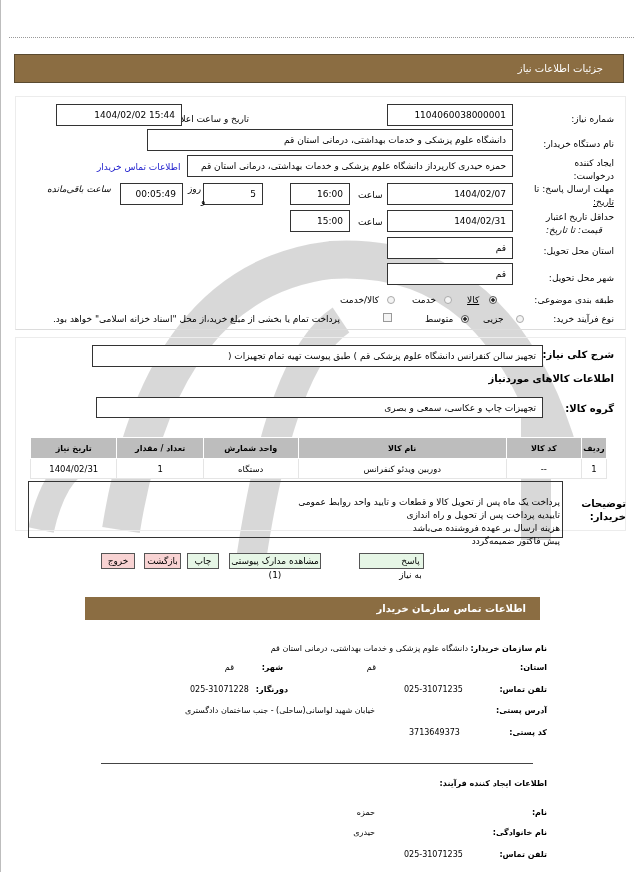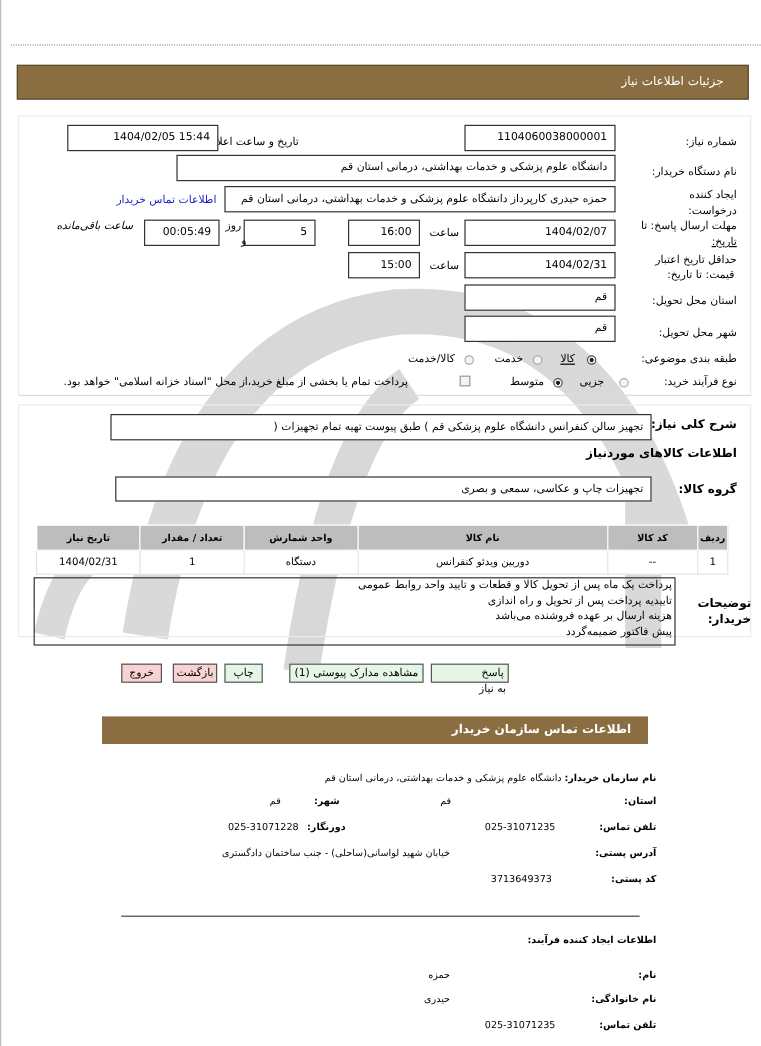--- a/index.html
+++ b/index.html
@@ -61,21 +61,21 @@
 <div class="abs header-bar">
   <span>جزئیات اطلاعات نیاز</span>
 </div>
 
 <div class="abs panel"></div>
 <div class="abs panel2"></div>
 
 <div class="abs lbl" style="right:20px; top:113px;">شماره نیاز:</div>
 <div class="abs box ltrnum" style="left:386px; width:126px; top:104px;">1104060038000001</div>
 <div class="abs lbl" style="right:385px; top:113px;">تاریخ و ساعت اعلان عمومی:</div>
-<div class="abs box ltrnum" style="left:55px; width:126px; top:104px;">1404/02/05 15:44</div>
+<div class="abs box ltrnum" style="left:55px; width:126px; top:104px;">1404/02/02 15:44</div>
 
 <div class="abs lbl" style="right:20px; top:138px;">نام دستگاه خریدار:</div>
 <div class="abs box rtlt" style="left:146px; width:366px; top:129px;">دانشگاه علوم پزشکی و خدمات بهداشتی، درمانی استان قم</div>
 
 <div class="abs lbl" style="right:20px; top:157px;">ایجاد کننده</div>
 <div class="abs lbl" style="right:20px; top:170px;">درخواست:</div>
 <div class="abs box rtlt" style="left:186px; width:326px; top:155px;">حمزه حیدری کارپرداز دانشگاه علوم پزشکی و خدمات بهداشتی، درمانی استان قم</div>
 <a class="abs link" style="left:96px; top:162px;">اطلاعات تماس خریدار</a>
 
 <div class="abs lbl" style="right:20px; top:183px;">مهلت ارسال پاسخ: تا</div>
@@ -83,21 +83,21 @@
 <div class="abs box ltrnum" style="left:386px; width:126px; top:183px;">1404/02/07</div>
 <div class="abs lbl" style="left:357px; top:189px;">ساعت</div>
 <div class="abs box ltrnum" style="left:289px; width:60px; top:183px;">16:00</div>
 <div class="abs box ltrnum" style="left:202px; width:60px; top:183px;">5</div>
 <div class="abs lbl" style="left:187px; top:183px;">روز</div>
 <div class="abs lbl" style="left:200px; top:195px;">و</div>
 <div class="abs box ltrnum" style="left:119px; width:63px; top:183px;">00:05:49</div>
 <div class="abs lbl" style="left:46px; top:183px;font-style:italic;">ساعت باقی‌مانده</div>
 
 <div class="abs lbl" style="right:20px; top:211px;">حداقل تاریخ اعتبار</div>
-<div class="abs lbl" style="right:22px; top:224px;">قیمت: تا تاریخ:</div>
+<div class="abs lbl" style="right:32px; top:224px;font-style:italic;">قیمت: تا تاریخ:</div>
 <div class="abs box ltrnum" style="left:386px; width:126px; top:210px;">1404/02/31</div>
 <div class="abs lbl" style="left:357px; top:216px;">ساعت</div>
 <div class="abs box ltrnum" style="left:289px; width:60px; top:210px;">15:00</div>
 
 <div class="abs lbl" style="right:20px; top:245px;">استان محل تحویل:</div>
 <div class="abs box rtlt" style="left:386px; width:126px; top:237px;">قم</div>
 <div class="abs lbl" style="right:20px; top:272px;">شهر محل تحویل:</div>
 <div class="abs box rtlt" style="left:386px; width:126px; top:263px;">قم</div>
 
 <div class="abs lbl" style="right:20px; top:294px;">طبقه بندی موضوعی:</div>
@@ -140,29 +140,29 @@
       <td>دوربین ویدئو کنفرانس</td>
       <td>دستگاه</td>
       <td>1</td>
       <td>1404/02/31</td>
     </tr>
   </tbody>
 </table>
 
 <div class="abs lbl bold" style="right:8px; top:498px; font-size:10px;">توضیحات</div>
 <div class="abs lbl bold" style="right:8px; top:511px; font-size:10px;">خریدار:</div>
-<div class="abs" style="left:27px; width:535px; top:481px; height:57px; border:1px solid #333; box-sizing:border-box; direction:rtl; padding:0 2px 0 0;">
+<div class="abs" style="left:27px; width:535px; top:481px; height:57px; border:1px solid #333; box-sizing:border-box; direction:rtl; padding:14px 2px 0 0;">
   <div class="lbl" style="line-height:13px;">پرداخت یک ماه پس از تحویل کالا و قطعات و تایید واحد روابط عمومی</div>
   <div class="lbl" style="line-height:13px;">تاییدیه پرداخت پس از تحویل و راه اندازی</div>
   <div class="lbl" style="line-height:13px;">هزینه ارسال بر عهده فروشنده می‌باشد</div>
   <div class="lbl" style="line-height:13px;">پیش فاکتور ضمیمه‌گردد</div>
 </div>
 
 <div class="abs btn green" style="left:358px; width:65px; top:553px;padding-left:38px;">پاسخ به نیاز</div>
-<div class="abs btn green" style="left:240px; width:112px; top:553px;">مشاهده مدارک پیوستی (1)</div>
+<div class="abs btn green" style="left:228px; width:92px; top:553px;">مشاهده مدارک پیوستی (1)</div>
 <div class="abs btn green" style="left:186px; width:32px; top:553px;">چاپ</div>
 <div class="abs btn red" style="left:143px; width:37px; top:553px;">بازگشت</div>
 <div class="abs btn red" style="left:100px; width:34px; top:553px;">خروج</div>
 
 <div class="abs header2">
   <span>اطلاعات تماس سازمان خریدار</span>
 </div>
 
 <div class="abs info bold" style="right:87px; top:644px;">نام سازمان خریدار:</div>
 <div class="abs info" style="right:166px; top:644px;">دانشگاه علوم پزشکی و خدمات بهداشتی، درمانی استان قم</div>

